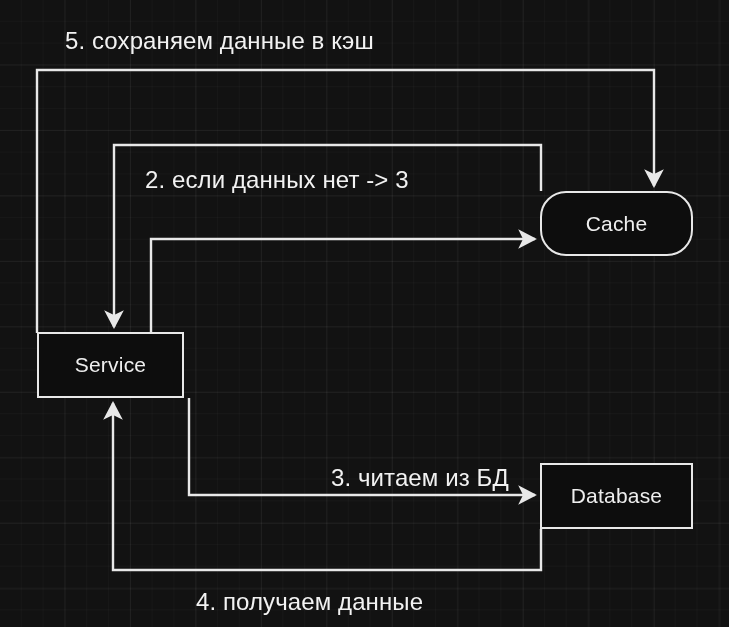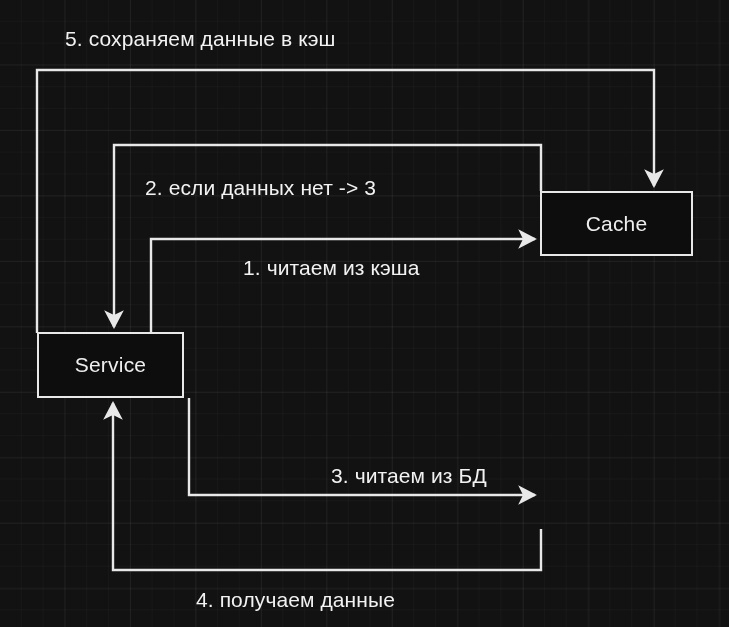--- a/index.html
+++ b/index.html
@@ -44,21 +44,21 @@
     justify-content: center;
     color: #eeeeee;
     font-family: "Liberation Sans", sans-serif;
     font-size: 21px;
     letter-spacing: 0.2px;
   }
   .edge-label {
     position: absolute;
     color: #f2f2f2;
     font-family: "Liberation Sans", sans-serif;
-    font-size: 21px;
+    font-size: 24px;
     white-space: nowrap;
     letter-spacing: 0.1px;
   }
 </style>
 </head>
 <body>
 
 <div id="canvas">
 
   <svg id="wires" viewBox="0 0 729 627" width="729" height="627" xmlns="http://www.w3.org/2000/svg">
@@ -79,28 +79,30 @@
       <path d="M 189,398 L 189,495 L 535,495" marker-end="url(#arrowhead)"></path>
 
       <path d="M 541,529 L 541,570 L 113,570 L 113,403" marker-end="url(#arrowhead)"></path>
     </g>
   </svg>
 
   <div class="node" style="left:37px; top:332px; width:147px; height:66px;">
     <span>Service</span>
   </div>
 
-  <div class="node" style="left:540px; top:191px; width:153px; height:65px;">
+  <div class="node" style="left:540px; top:191px; width:153px; height:65px;border-radius:26px;">
     <span>Cache</span>
   </div>
 
+  <div class="node" style="left:540px; top:463px; width:153px; height:66px;">
+    <span>Database</span>
+  </div>
 
   <div class="edge-label" style="left:65px; top:27px;">5. сохраняем данные в кэш</div>
 
-  <div class="edge-label" style="left:145px; top:176px;text-align:right;">2. если данных нет -&gt; 3</div>
+  <div class="edge-label" style="left:145px; top:166px;text-align:right;">2. если данных нет -&gt; 3</div>
 
-  <div class="edge-label" style="left:243px; top:256px;">1. читаем из кэша</div>
 
   <div class="edge-label" style="left:287px; top:464px;margin-left:44px;">3. читаем из БД</div>
 
   <div class="edge-label" style="left:196px; top:588px;">4. получаем данные</div>
 
 </div>
 
 </body></html>

